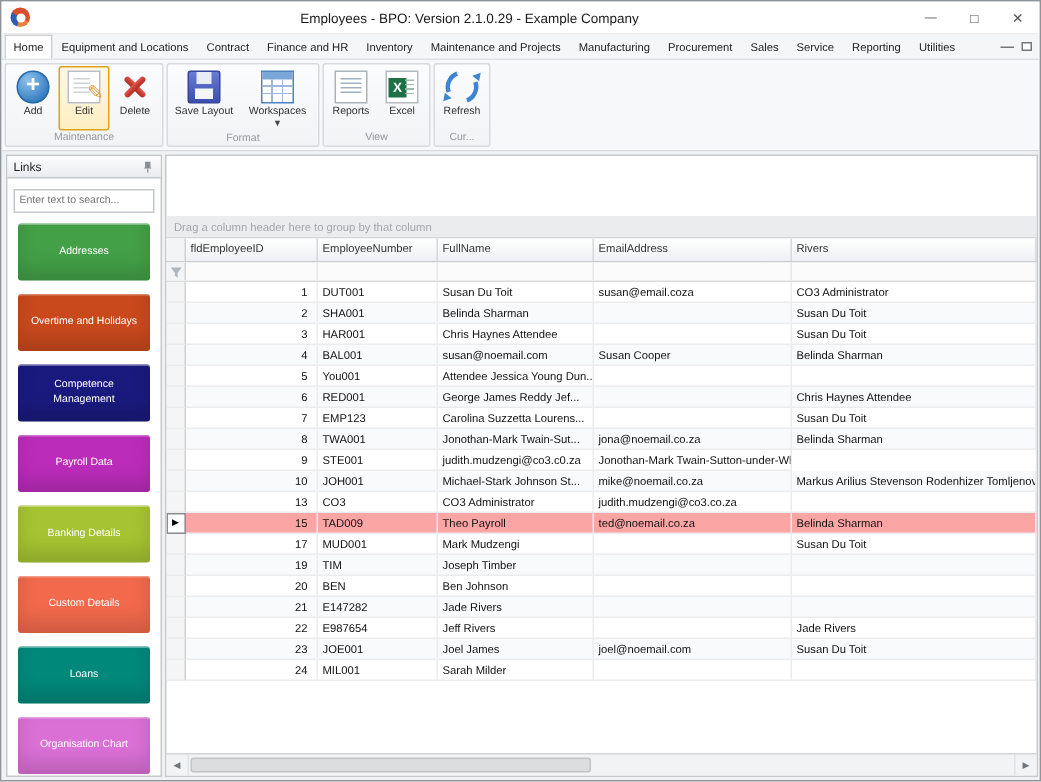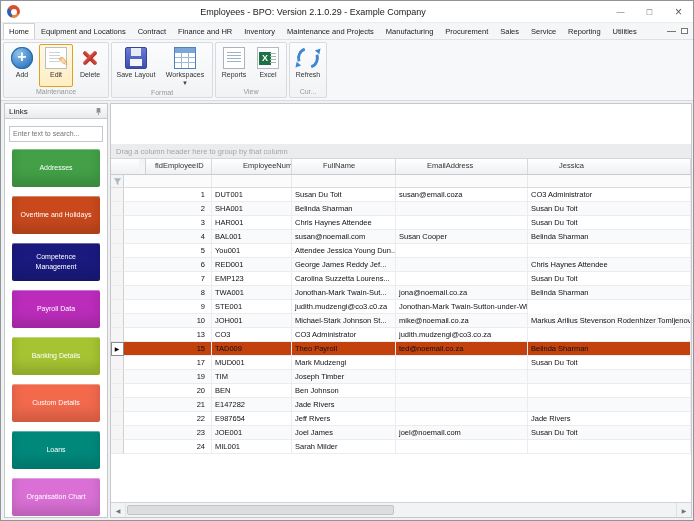--- a/index.html
+++ b/index.html
@@ -74,28 +74,28 @@
   .side-header { height:15px; flex:none; background:linear-gradient(#fdfdfe,#e9ebee); border-bottom:1px solid #c6c8ca; display:flex; align-items:center; justify-content:space-between; padding:0 4px; font-size:8px; color:#222; }
   .side-search { padding:3px 4px 2px; flex:none; }
   .side-search input { width:100%; height:16px; font-size:7px; border:1px solid #c4c8cc; padding:0 3px; color:#9aa0a6; font-family:inherit; }
   .side-items { flex:1; padding:5px 7px; display:flex; flex-direction:column; gap:9px; overflow:hidden; }
   .side-item { height:38px; flex:none; border-radius:2px; display:flex; align-items:center; justify-content:center; text-align:center; color:#fff; font-size:7px; line-height:1.3; padding:2px 5px; box-shadow:inset 0 1px 0 rgba(255,255,255,.35), inset 0 -8px 12px rgba(0,0,0,.15); cursor:pointer; }
   
   .content { flex:1; display:flex; flex-direction:column; margin:2px 1px 2px 2px; border:1px solid #c6c8ca; min-width:0; background:#fff;
     --cols: 13px 88px 80px 104px 132px minmax(0,1fr); }
   .groupby { height:15px; flex:none; background:#ebecee; color:#a2a6ab; font-size:7.5px; display:flex; align-items:center; padding-left:5px; border-bottom:1px solid #d4d6d8;margin-top:40px; }
   .grid-header { display:grid; grid-template-columns:var(--cols); height:16px; flex:none; background:linear-gradient(#ffffff,#eef0f3); border-bottom:1px solid #c9cbce; }
-  .hcell { border-right:1px solid #d6d8da; padding:2px 3px; font-size:7.5px; color:#333; white-space:nowrap; overflow:hidden;margin-left:28px; }
+  .hcell { border-right:1px solid #d6d8da; padding:2px 3px; font-size:7.5px; color:#333; white-space:nowrap; overflow:hidden; }
   .filter-row { display:grid; grid-template-columns:var(--cols); height:13px; flex:none; border-bottom:1px solid #dadcde; background:#fbfbfc; }
   .fcell { border-right:1px solid #e6e8ea; }
   .f-ind { display:flex; align-items:center; justify-content:center; background:#f3f4f5; border-right:1px solid #cfd1d3; }
   .rows { flex:1; overflow:hidden; }
   .grid-row { display:grid; grid-template-columns:var(--cols); height:14px; line-height:13px; cursor:default; }
   .grid-row:nth-child(even) { background:#f9fafc; }
-  .grid-row.selected { background:#c2410c; }
+  .grid-row.selected { background:#fca5a5; }
   .cell { border-right:1px solid #ececee; border-bottom:1px solid #ececee; padding:0 3px; font-size:7.5px; color:#111; white-space:nowrap; overflow:hidden; }
   .cell.ind { background:#f5f5f6; border-right:1px solid #cfd1d3; padding:0; position:relative; }
   .grid-row.selected .cell.ind { background:#fff; outline:1px solid #8a8d90; outline-offset:-1px; }
   .grid-row.selected .cell.ind::after { content:"▶"; position:absolute; inset:0; font-size:6px; line-height:14px; text-align:center; color:#000; }
   .c-id { text-align:right; padding-right:6px; }
   
   .hscroll { height:15px; flex:none; border-top:1px solid #d2d4d6; background:#f2f3f4; display:flex; align-items:center; position:relative; }
   .sarrow { width:15px; height:100%; flex:none; display:flex; align-items:center; justify-content:center; font-size:6px; color:#6f7478; }
   .sarrow.right { margin-left:auto; border-left:1px solid #e0e2e4; }
   .sarrow.left { border-right:1px solid #e0e2e4; }
@@ -253,21 +253,21 @@
   </div>
 
   <div class="content" data-name="employees-grid">
     <div class="groupby" data-name="group-by-panel">Drag a column header here to group by that column</div>
     <div class="grid-header" data-name="grid-header-row">
       <div class="hcell f-ind" data-name="header-indicator-cell"></div>
       <div class="hcell" data-name="column-header-fldEmployeeID">fldEmployeeID</div>
       <div class="hcell" data-name="column-header-EmployeeNumber">EmployeeNumber</div>
       <div class="hcell" data-name="column-header-FullName">FullName</div>
       <div class="hcell" data-name="column-header-EmailAddress">EmailAddress</div>
-      <div class="hcell" data-name="column-header-Manager">Jessica</div>
+      <div class="hcell" data-name="column-header-Manager">Rivers</div>
     </div>
     <div class="filter-row" data-name="auto-filter-row">
       <div class="fcell f-ind" data-name="filter-icon">
         <svg width="9" height="9" viewBox="0 0 10 10">
             <path d="M1 1.5h8L6 5.5v3.5L4 7.5v-2z" fill="#aeb6be"></path>
           </svg>
       </div>
       <div class="fcell" data-name="filter-cell-fldEmployeeID"></div>
       <div class="fcell" data-name="filter-cell-EmployeeNumber"></div>
       <div class="fcell" data-name="filter-cell-FullName"></div>

